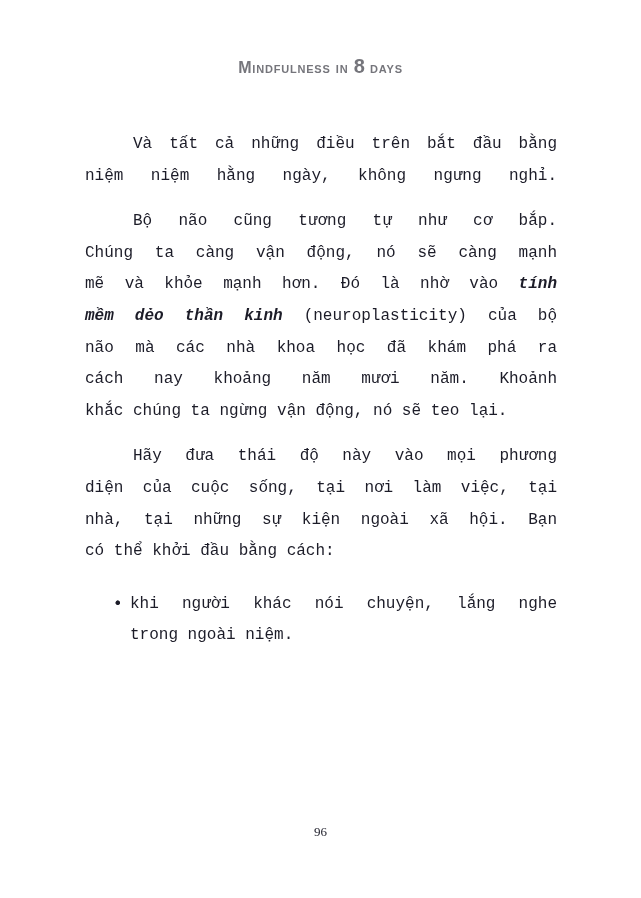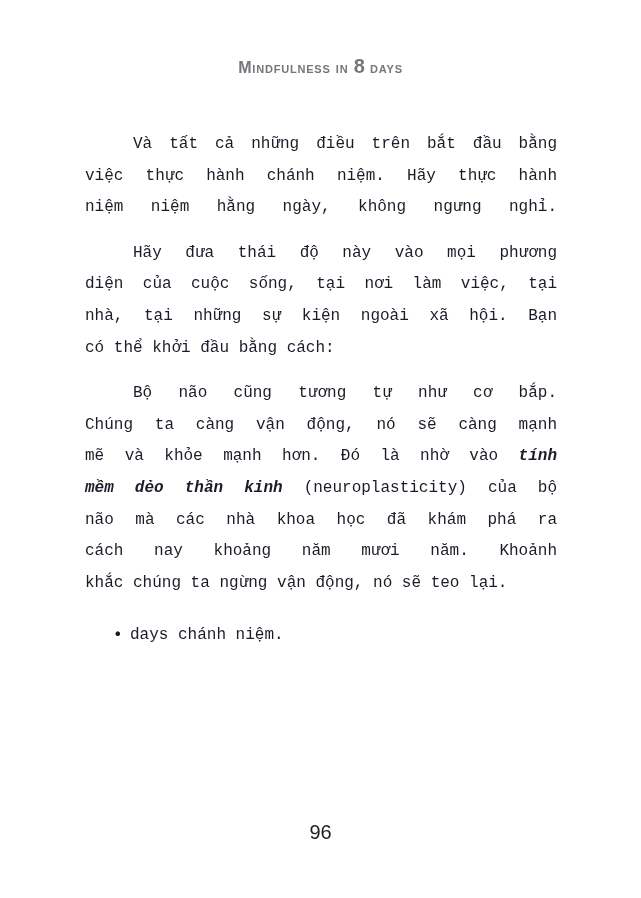--- a/index.html
+++ b/index.html
@@ -82,65 +82,65 @@
     left: 28px;
     top: 0;
   }
   
   .page-footer {
     position: absolute;
     top: 819px;
     left: 0;
     width: 641px;
     text-align: center;
-    font-family: Liberation Sans, sans-serif;
-    font-size: 20px;
+    font-family: Liberation Serif, serif;
+    font-size: 13px;
     line-height: 26px;
     color: var(--color-text, #1c1c28);
   }
 </style>
 </head>
 <body>
 
 <div class="page">
 
   <header class="page-header">
     <span>Mindfulness in </span><span class="header-num">8</span><span> days</span>
   </header>
 
   <main class="body-text">
     <div id="paragraphs">
         <div class="paragraph">
           <div class="line just ind"><span>Và tất cả những điều trên bắt đầu bằng</span></div>
-          <div class="line just"><span>việc thực hành chánh niệm. Hãy thực hành</span></div>
           <div class="line just"><span>niệm niệm hằng ngày, không ngưng nghỉ.</span></div>
-        </div>
-        <div class="paragraph">
-          <div class="line just ind"><span>Hãy đưa thái độ này vào mọi phương</span></div>
-          <div class="line just"><span>diện của cuộc sống, tại nơi làm việc, tại</span></div>
-          <div class="line just"><span>nhà, tại những sự kiện ngoài xã hội. Bạn</span></div>
-          <div class="line"><span>có thể khởi đầu bằng cách:</span></div>
         </div>
         <div class="paragraph">
           <div class="line just ind"><span>Bộ não cũng tương tự như cơ bắp.</span></div>
           <div class="line just"><span>Chúng ta càng vận động, nó sẽ càng mạnh</span></div>
           <div class="line just"><span>mẽ và khỏe mạnh hơn. Đó là nhờ vào </span><span class="em">tính</span></div>
           <div class="line just"><span class="em">mềm dẻo thần kinh</span><span> (neuroplasticity) của bộ</span></div>
           <div class="line just"><span>não mà các nhà khoa học đã khám phá ra</span></div>
           <div class="line just"><span>cách nay khoảng năm mươi năm. Khoảnh</span></div>
           <div class="line"><span>khắc chúng ta ngừng vận động, nó sẽ teo lại.</span></div>
         </div>
+        <div class="paragraph">
+          <div class="line just ind"><span>Hãy đưa thái độ này vào mọi phương</span></div>
+          <div class="line just"><span>diện của cuộc sống, tại nơi làm việc, tại</span></div>
+          <div class="line just"><span>nhà, tại những sự kiện ngoài xã hội. Bạn</span></div>
+          <div class="line"><span>có thể khởi đầu bằng cách:</span></div>
+        </div>
       </div>
     <ul id="bullets" class="bullet-list">
         <li class="bullet-item">
           <span class="bullet-marker">•</span>
         </li>
         <li class="bullet-item">
           <span class="bullet-marker">•</span>
-          <div class="line"><span>days chánh niệm.</span></div>
+          <div class="line just"><span>khi người khác nói chuyện, lắng nghe</span></div>
+          <div class="line"><span>trong ngoài niệm.</span></div>
         </li>
       </ul>
   </main>
 
   <footer class="page-footer">
     <span class="page-number">96</span>
   </footer>
 
 </div>
 

